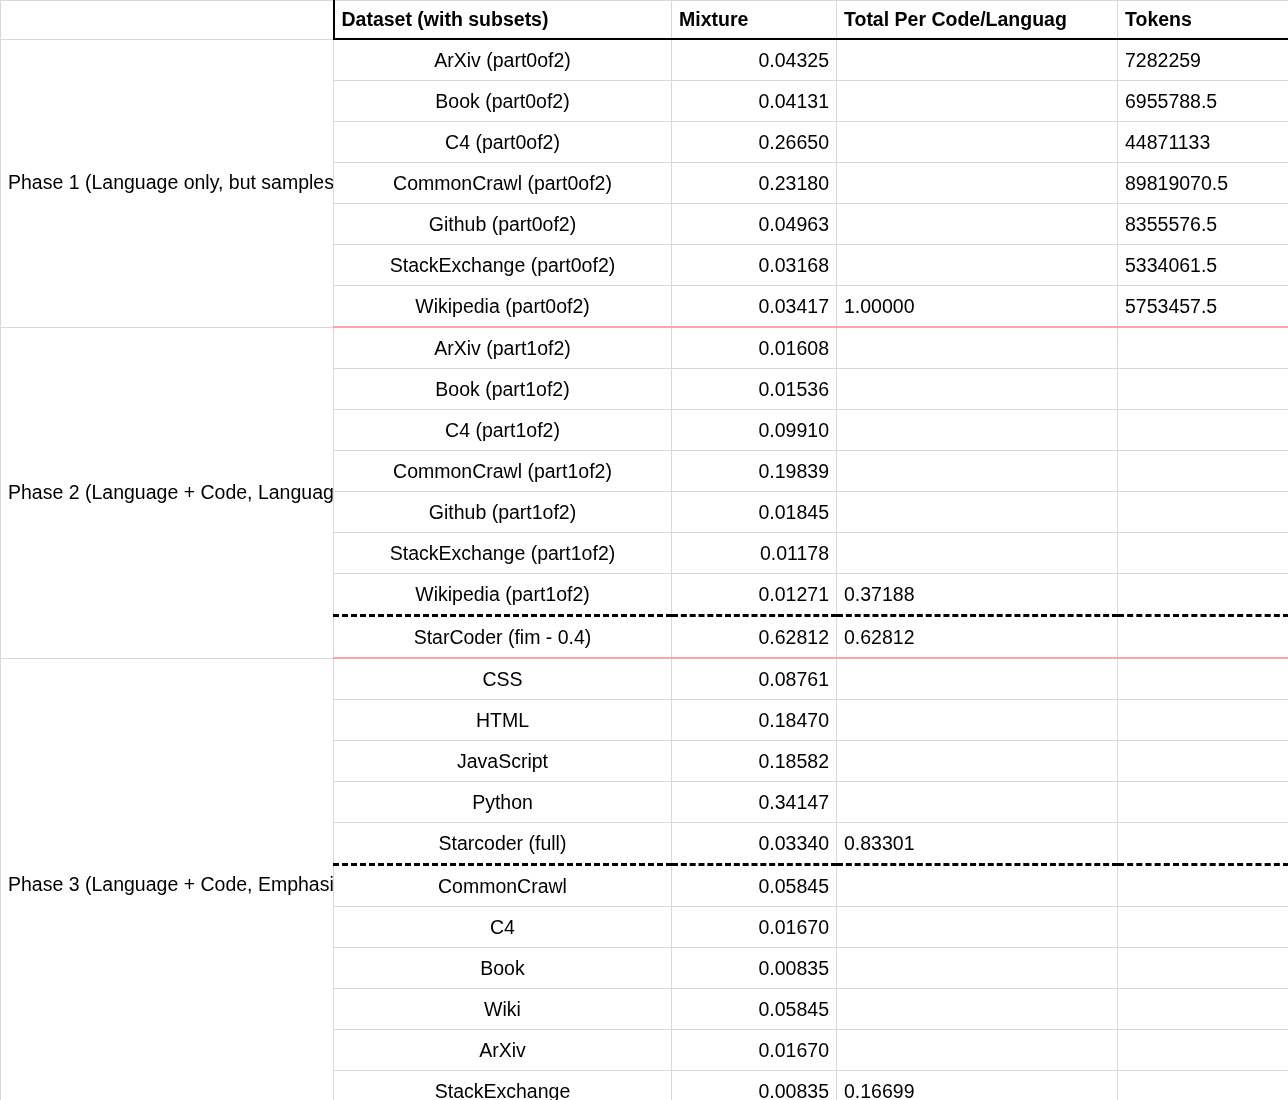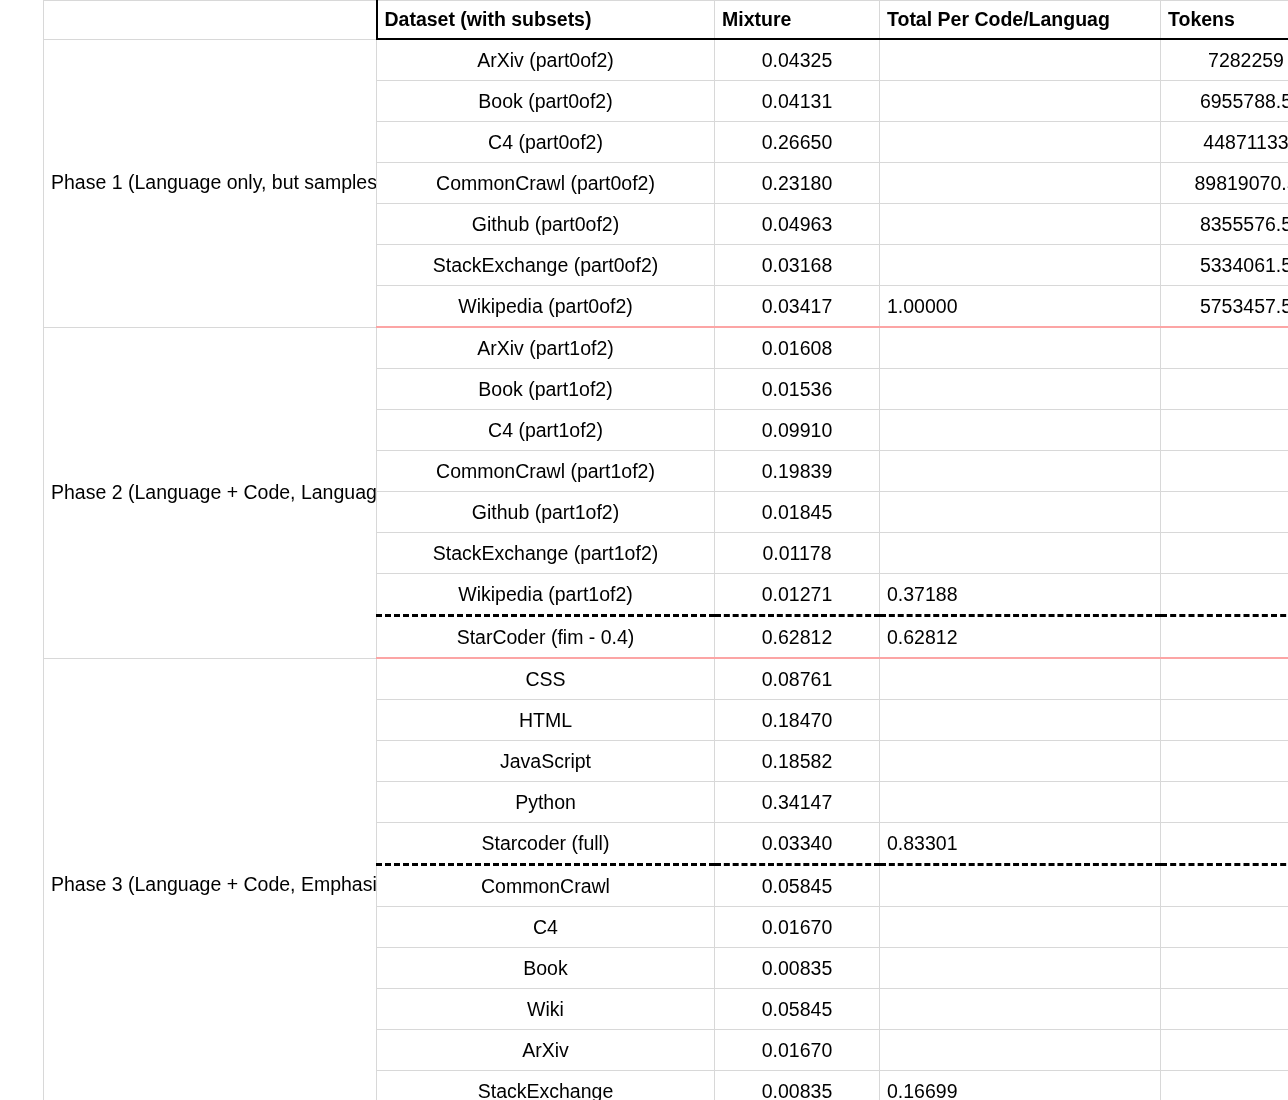--- a/index.html
+++ b/index.html
@@ -11,21 +11,20 @@
     width: 1288px;
     height: 1100px;
     font-family: "Liberation Sans", sans-serif;
     color: #000000;
     overflow: hidden;
   }
   .sheet {
     position: relative;
     width: 1032px;
     height: 1100px;
-    padding-left: 43px;
   }
   table.grid {
     border-collapse: collapse;
     table-layout: fixed;
     width: 1288px;
     font-size: 19.5px;
   }
   table.grid col.c-phase { width: 333px; }
   table.grid col.c-dataset { width: 338px; }
   table.grid col.c-mixture { width: 165px; }
@@ -63,26 +62,26 @@
     vertical-align: middle;
     line-height: 1.32;
     white-space: normal;
     border-right: 2px solid #000000;
     font-size: 19.5px;
   }
   td.dataset {
     text-align: center;
   }
   td.num {
-    text-align: center;
+    text-align: right;
   }
   td.total {
   }
   td.tokens {
-    text-align: center;
+    text-align: left;
   }
   
   tr.phase-end td {
     border-bottom: 2px solid #fca5a5;
   }
   
   tr.dashed-top td.dataset,
   tr.dashed-top td.num,
   tr.dashed-top td.total,
   tr.dashed-top td.tokens {

